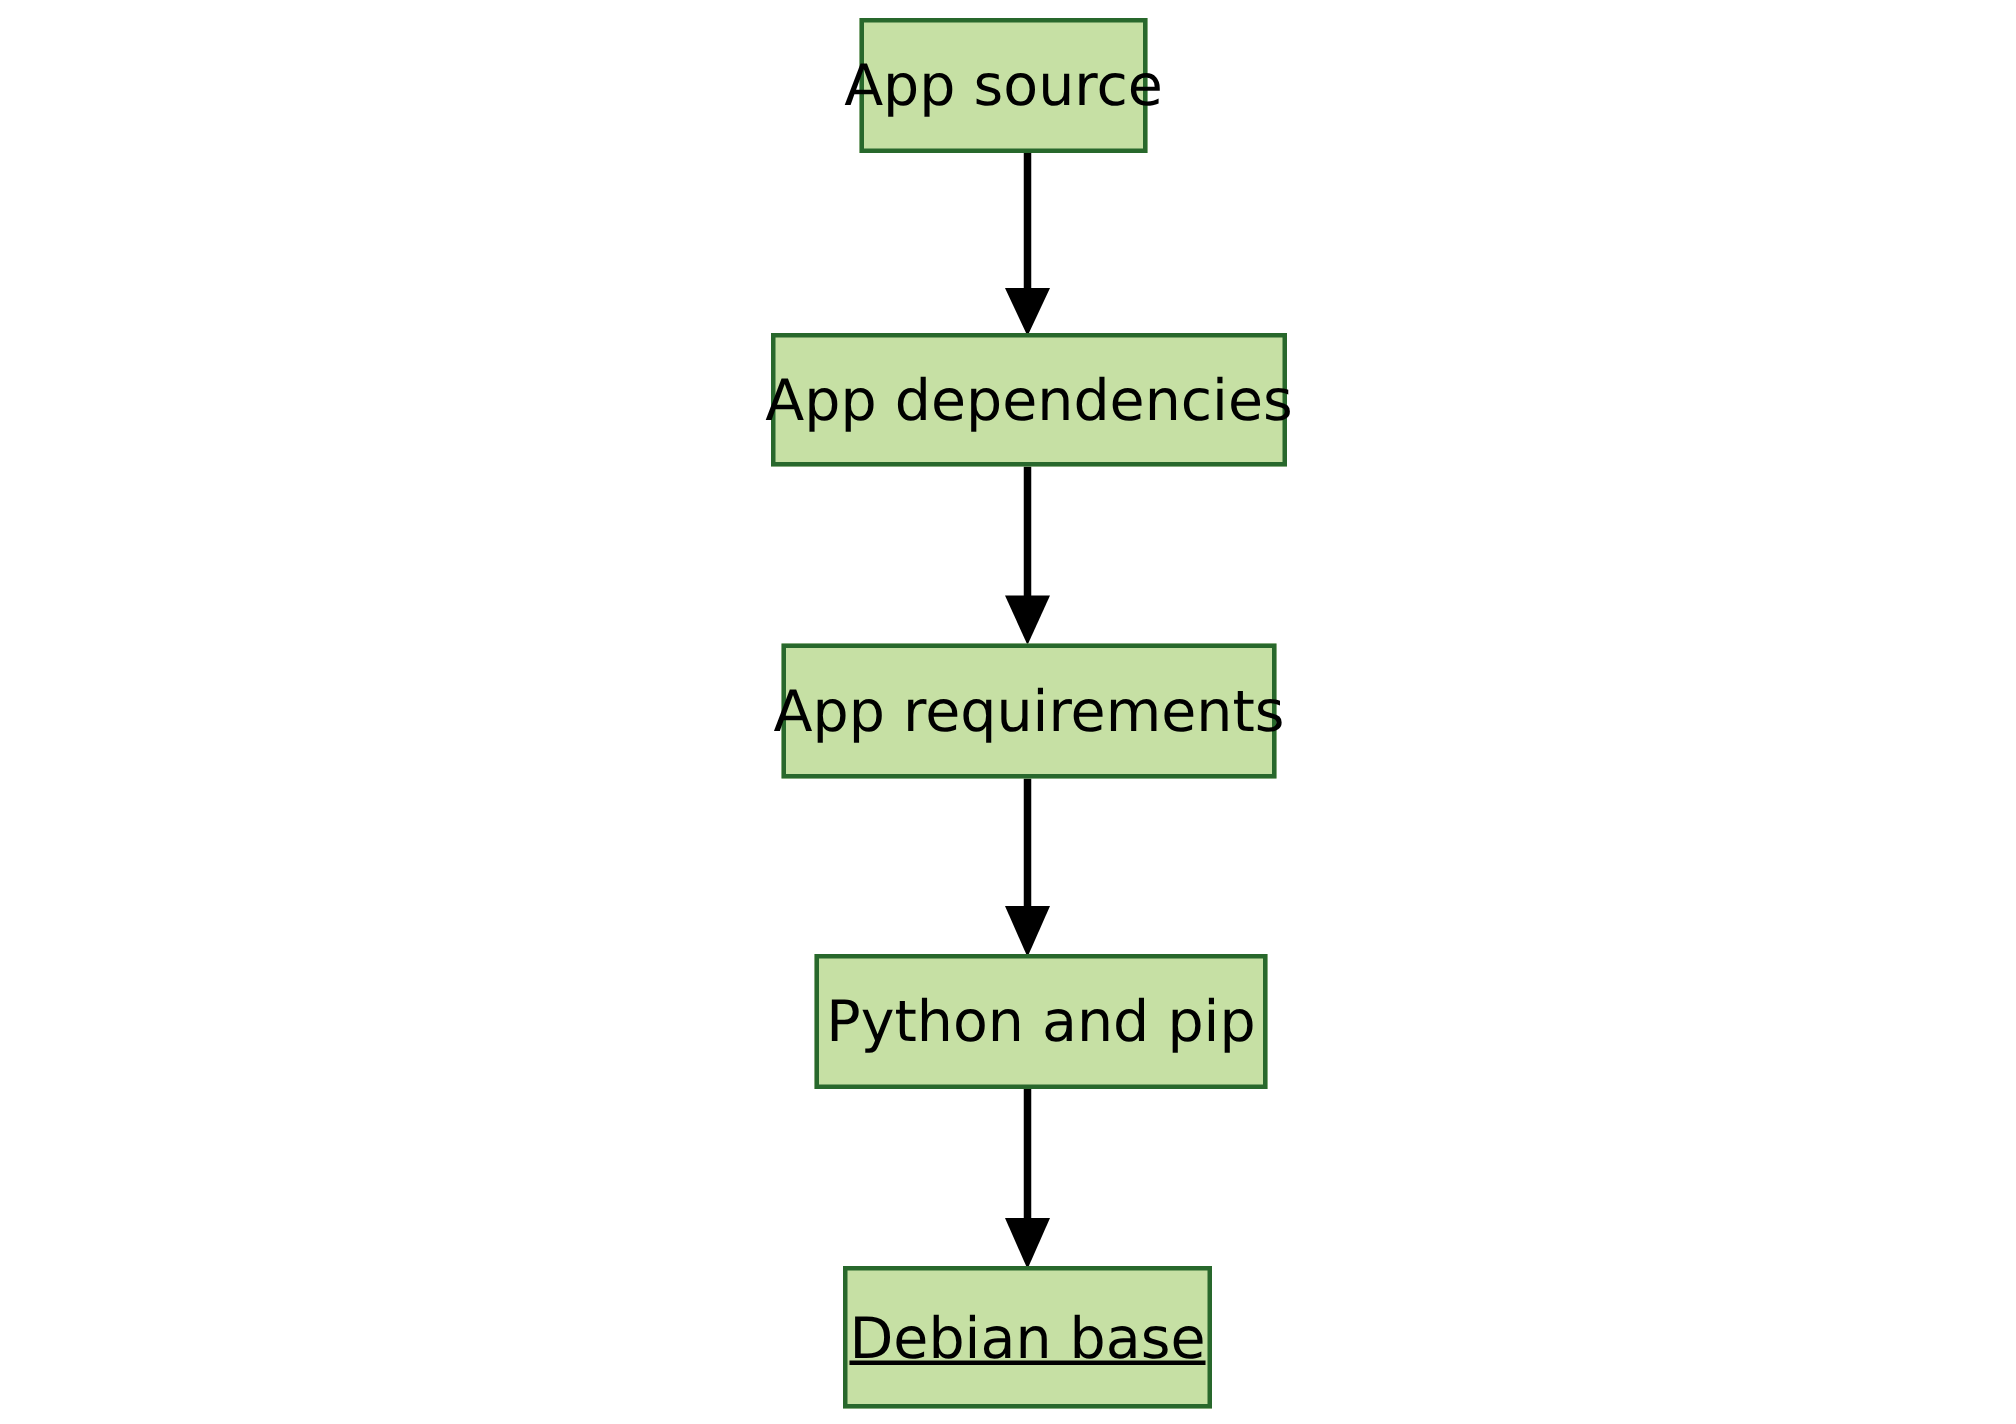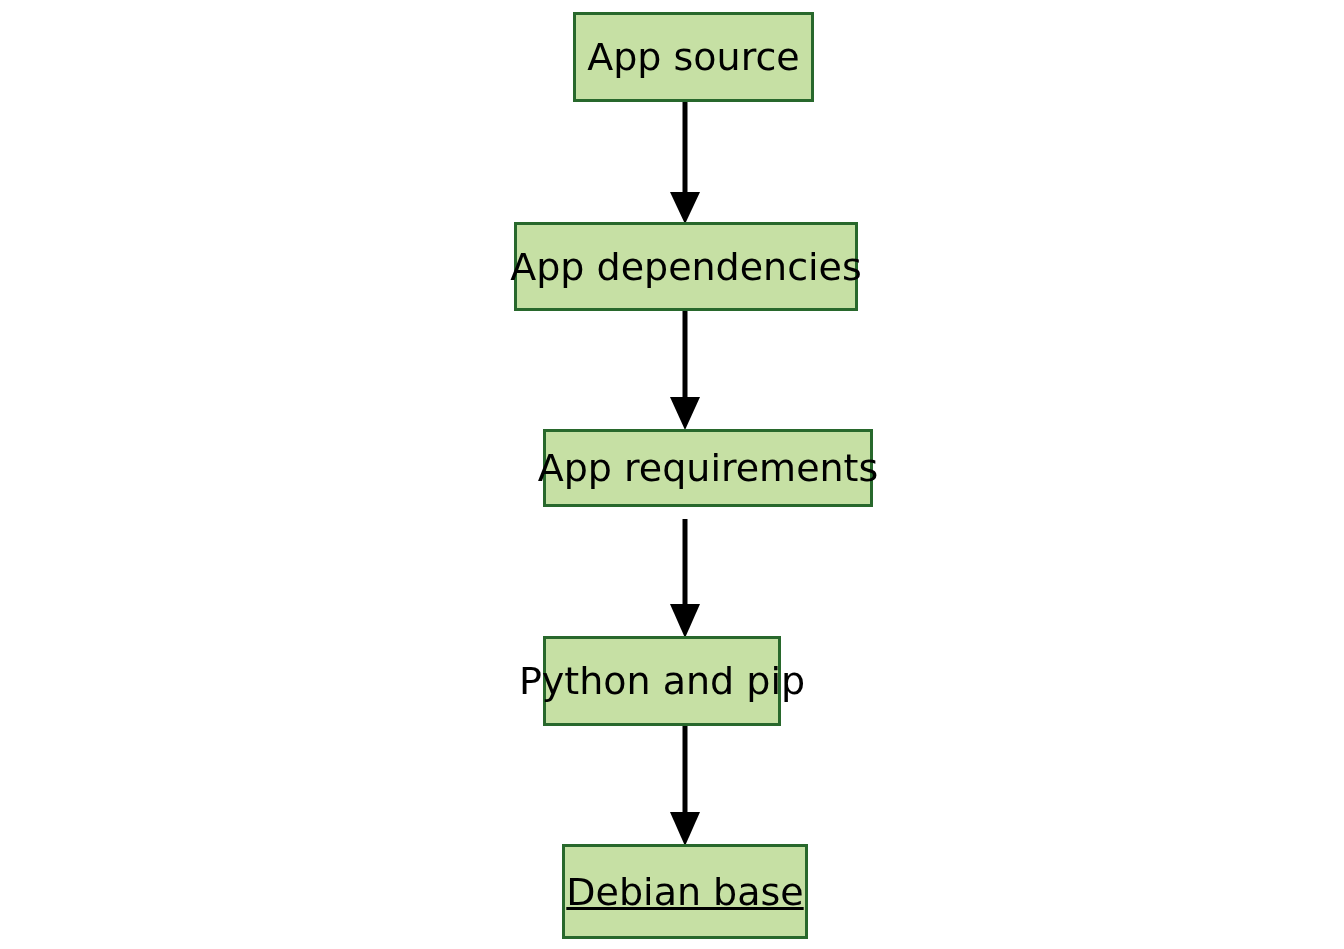--- a/index.html
+++ b/index.html
@@ -65,33 +65,33 @@
     <g>
       <line x1="685" y1="519" x2="685" y2="608" stroke="#000000" stroke-width="5"></line>
       <polygon points="670,604 700,604 685,638" fill="#000000"></polygon>
     </g>
     <g>
       <line x1="685" y1="726" x2="685" y2="816" stroke="#000000" stroke-width="5"></line>
       <polygon points="670,812 700,812 685,846" fill="#000000"></polygon>
     </g>
   </svg>
 
-  <div class="node-box" style="left:573px; top:12px; width:241px; height:90px;">
+  <div class="node-box" style="left:573px; top:12px; width:192px; height:90px;">
     <span class="node-label">App source</span>
   </div>
 
   <div class="node-box" style="left:514px; top:222px; width:344px; height:89px;">
     <span class="node-label">App dependencies</span>
   </div>
 
-  <div class="node-box" style="left:543px; top:429px; width:330px; height:78px;">
+  <div class="node-box" style="left:521px; top:429px; width:330px; height:90px;">
     <span class="node-label">App requirements</span>
   </div>
 
-  <div class="node-box" style="left:543px; top:636px; width:238px; height:90px;">
+  <div class="node-box" style="left:543px; top:636px; width:302px; height:90px;">
     <span class="node-label">Python and pip</span>
   </div>
 
   <div class="node-box" style="left:562px; top:844px; width:246px; height:95px;text-decoration:underline;">
     <span class="node-label">Debian base</span>
   </div>
 
 </div>
 
 </body></html>

